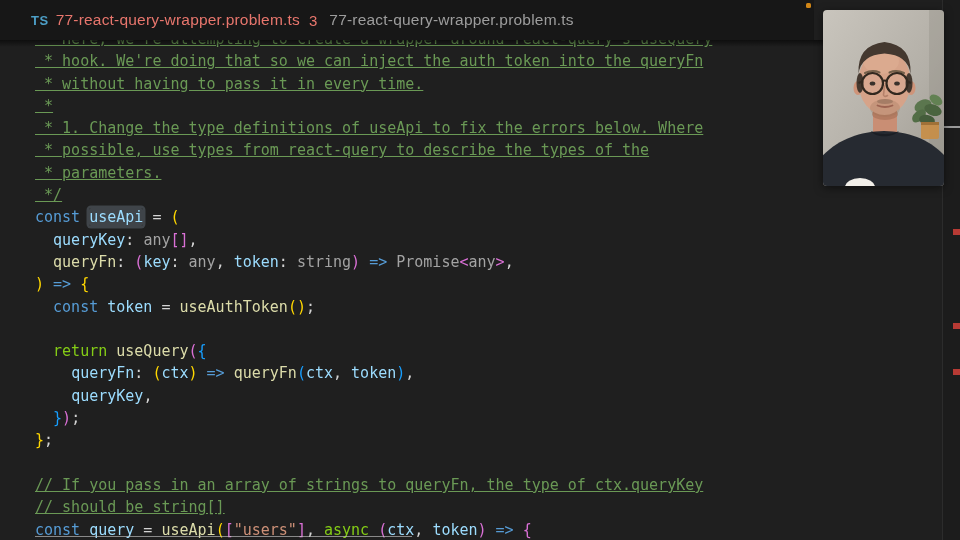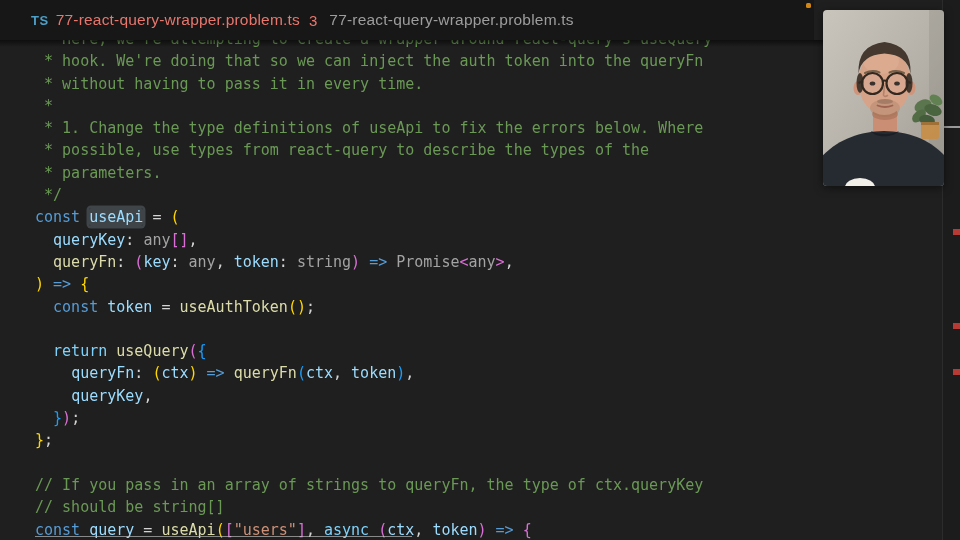--- a/index.html
+++ b/index.html
@@ -25,23 +25,23 @@
     position:absolute; right:3px; top:3px; width:5px; height:5px;
     border-radius:1.5px; background:#d18616;
   }
   
   .code {
     position:absolute; left:35px; top:28px; z-index:1;
     font-family:"DejaVu Sans Mono", monospace;
     font-size:15px; line-height:22.3px; white-space:pre; color:#d4d4d4;
   }
   .line { height:22.3px; }
-  .tk-comment { color:#6a9955; }
+  .tk-comment { color:#6a9955;text-decoration:underline; }
   .tk-kw      { color:#569cd6; }
-  .tk-ctrl    { color:#7dd3fc; }
+  .tk-ctrl    { color:#84cc16; }
   .tk-var     { color:#9cdcfe; }
   .tk-func    { color:#dcdcaa; }
   .tk-type    { color:#a3a3a3; }
   .tk-str     { color:#ce9178; }
   .tk-punct   { color:#d4d4d4; }
   .tk-b1      { color:#ffd700; }
   .tk-b2      { color:#da70d6; }
   .tk-b3      { color:#179fff; }
   .hl { background:#3f4449; box-shadow:0 0 0 2.5px #3f4449; border-radius:2px; }
   .scroll-shadow {

